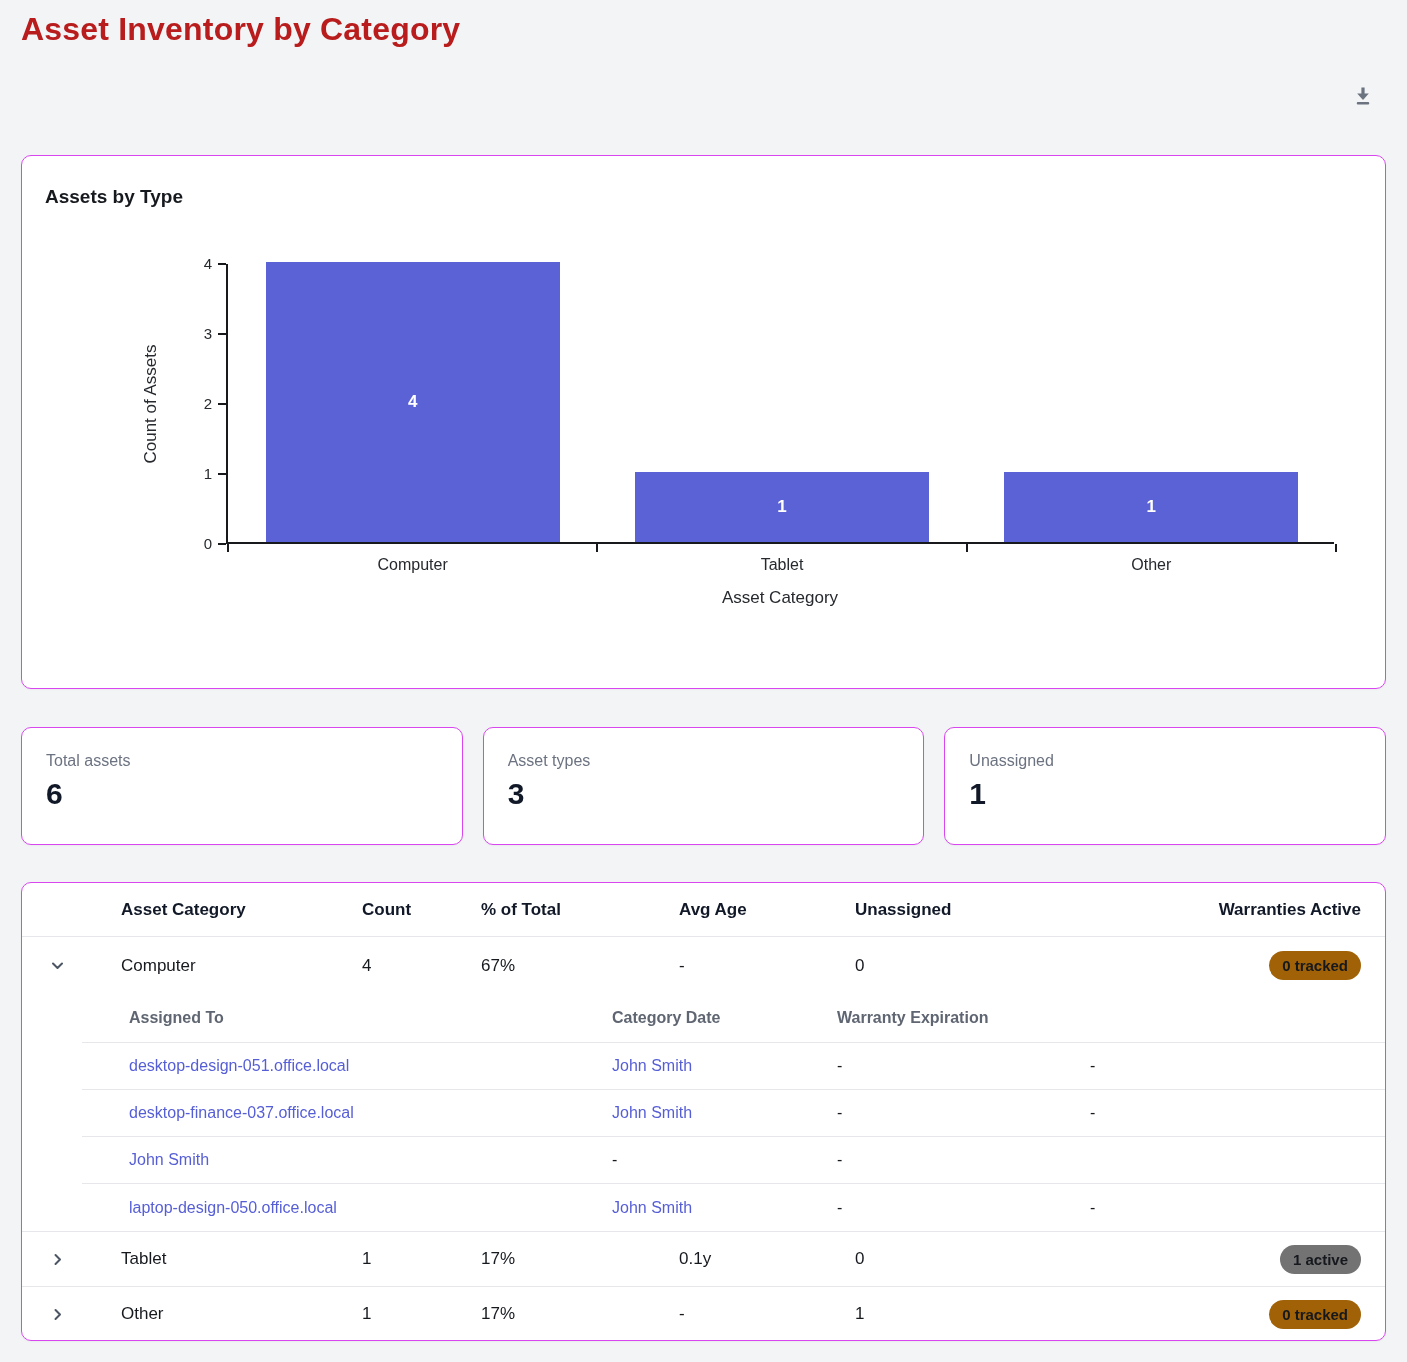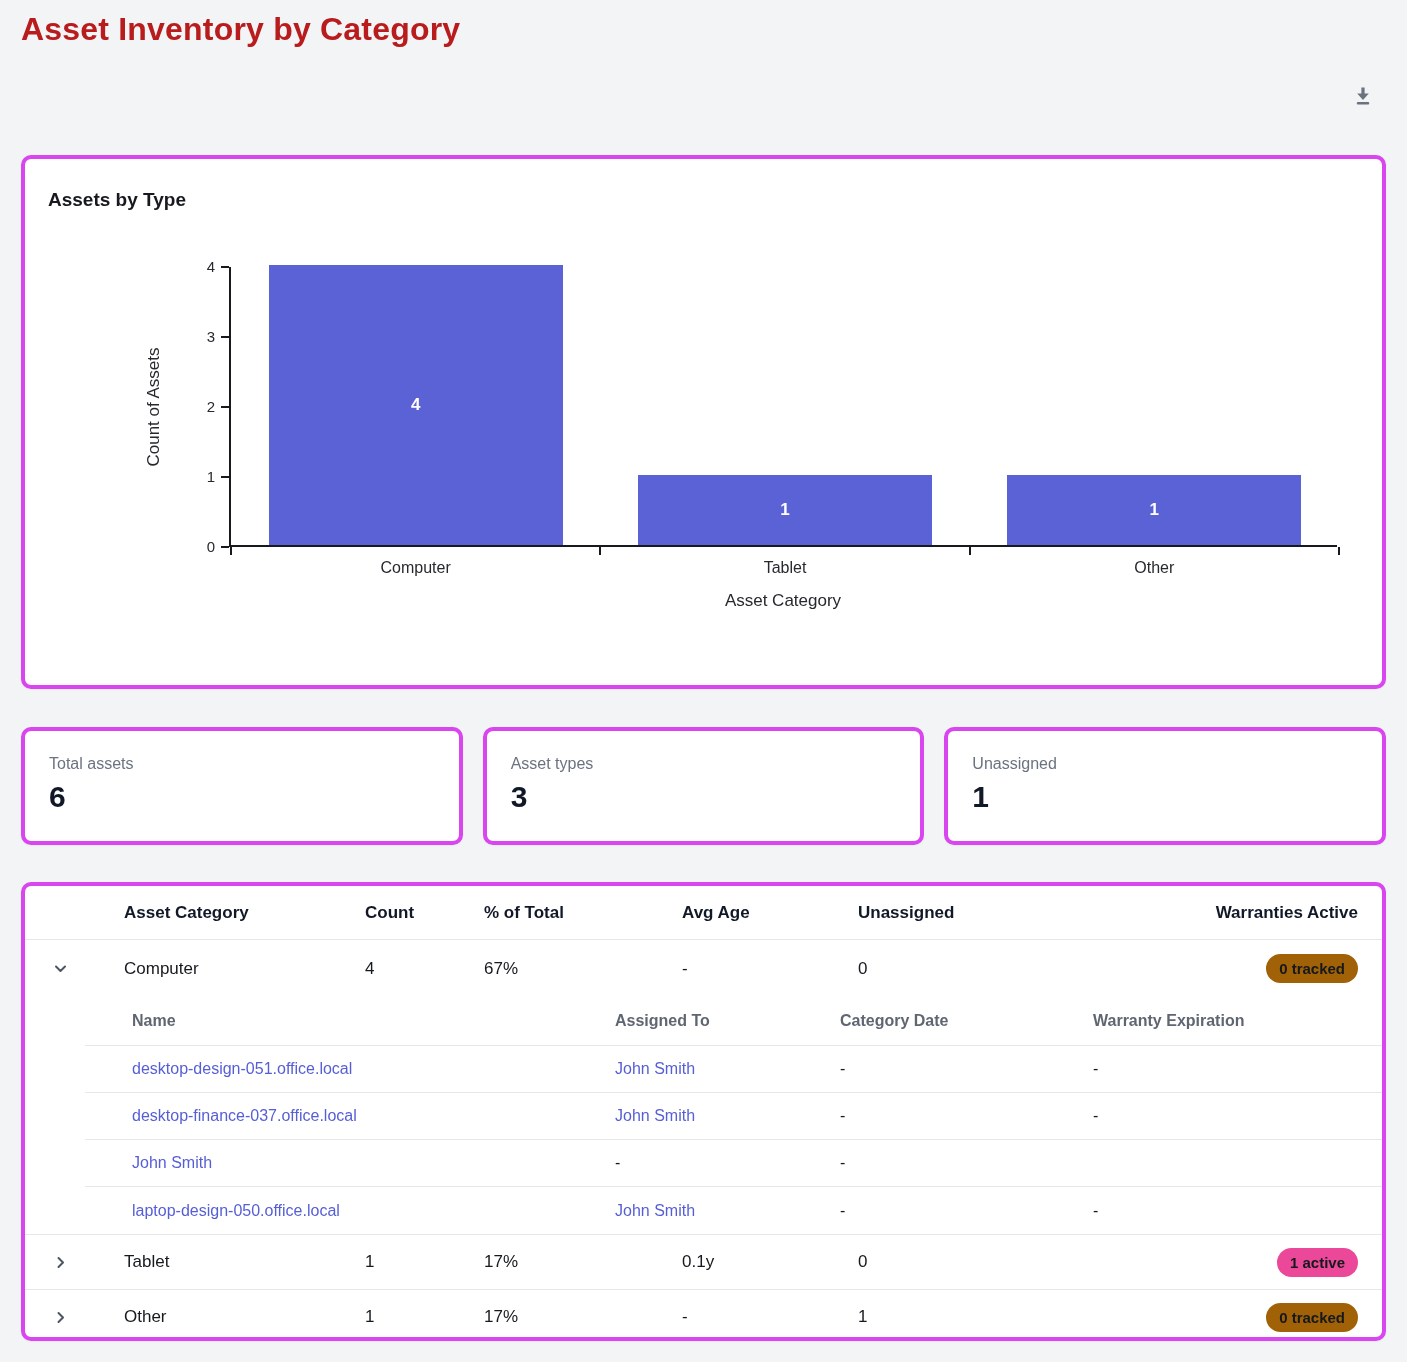--- a/index.html
+++ b/index.html
@@ -25,21 +25,21 @@
     position: absolute;
     top: 82px; right: 30px;
     width: 28px; height: 28px;
     background: transparent; border: none; cursor: pointer;
     display: flex; align-items: center; justify-content: center;
   }
 
   
   .card {
     background: #ffffff;
-    border: 4px solid #d946ef;
+    border: 1px solid #d946ef;
     border-radius: 10px;
     box-shadow: 0 1px 2px rgba(16,24,40,.04);
   }
 
   
   .chart-card { position: relative; margin-top: 106px; height: 534px; }
   .chart-title {
     position: absolute; left: 23px; top: 30px;
     font-size: 19px; font-weight: 700; color: #16191e;
   }
@@ -91,21 +91,21 @@
   .expander {
     width: 28px; height: 28px; margin-left: 10px;
     background: transparent; border: none; cursor: pointer;
     display: flex; align-items: center; justify-content: center;
   }
   .badge {
     display: inline-block; padding: 6px 13px; border-radius: 15px;
     font-size: 15px; font-weight: 700; color: #15181d; white-space: nowrap;
   }
   .badge-neutral { background: #a16207; }
-  .badge-positive { background: #ec4899; }
+  .badge-positive { background: #737373; }
 
   
   .subtable { margin-left: 60px; }
   .subrow {
     display: grid;
     grid-template-columns: 483px 225px 253px 1fr;
     align-items: center;
     padding-left: 47px;
     height: 47px;
     font-size: 16px;
@@ -202,21 +202,20 @@
       <div class="c-cat">Computer</div>
       <div class="c-num">4</div>
       <div class="c-num">67%</div>
       <div class="c-num">-</div>
       <div class="c-num">0</div>
       <div class="c-badge"><span class="badge badge-neutral">0 tracked</span></div>
     </div>
 
     <div class="subtable">
       <div class="subrow subhead">
-        <div>Name</div>
         <div>Assigned To</div>
         <div>Category Date</div>
         <div>Warranty Expiration</div>
       </div>
       <div class="subrow">
         <div><a class="cell-link">desktop-design-051.office.local</a></div>
         <div><a class="cell-link">John Smith</a></div>
         <div>-</div>
         <div>-</div>
       </div>

